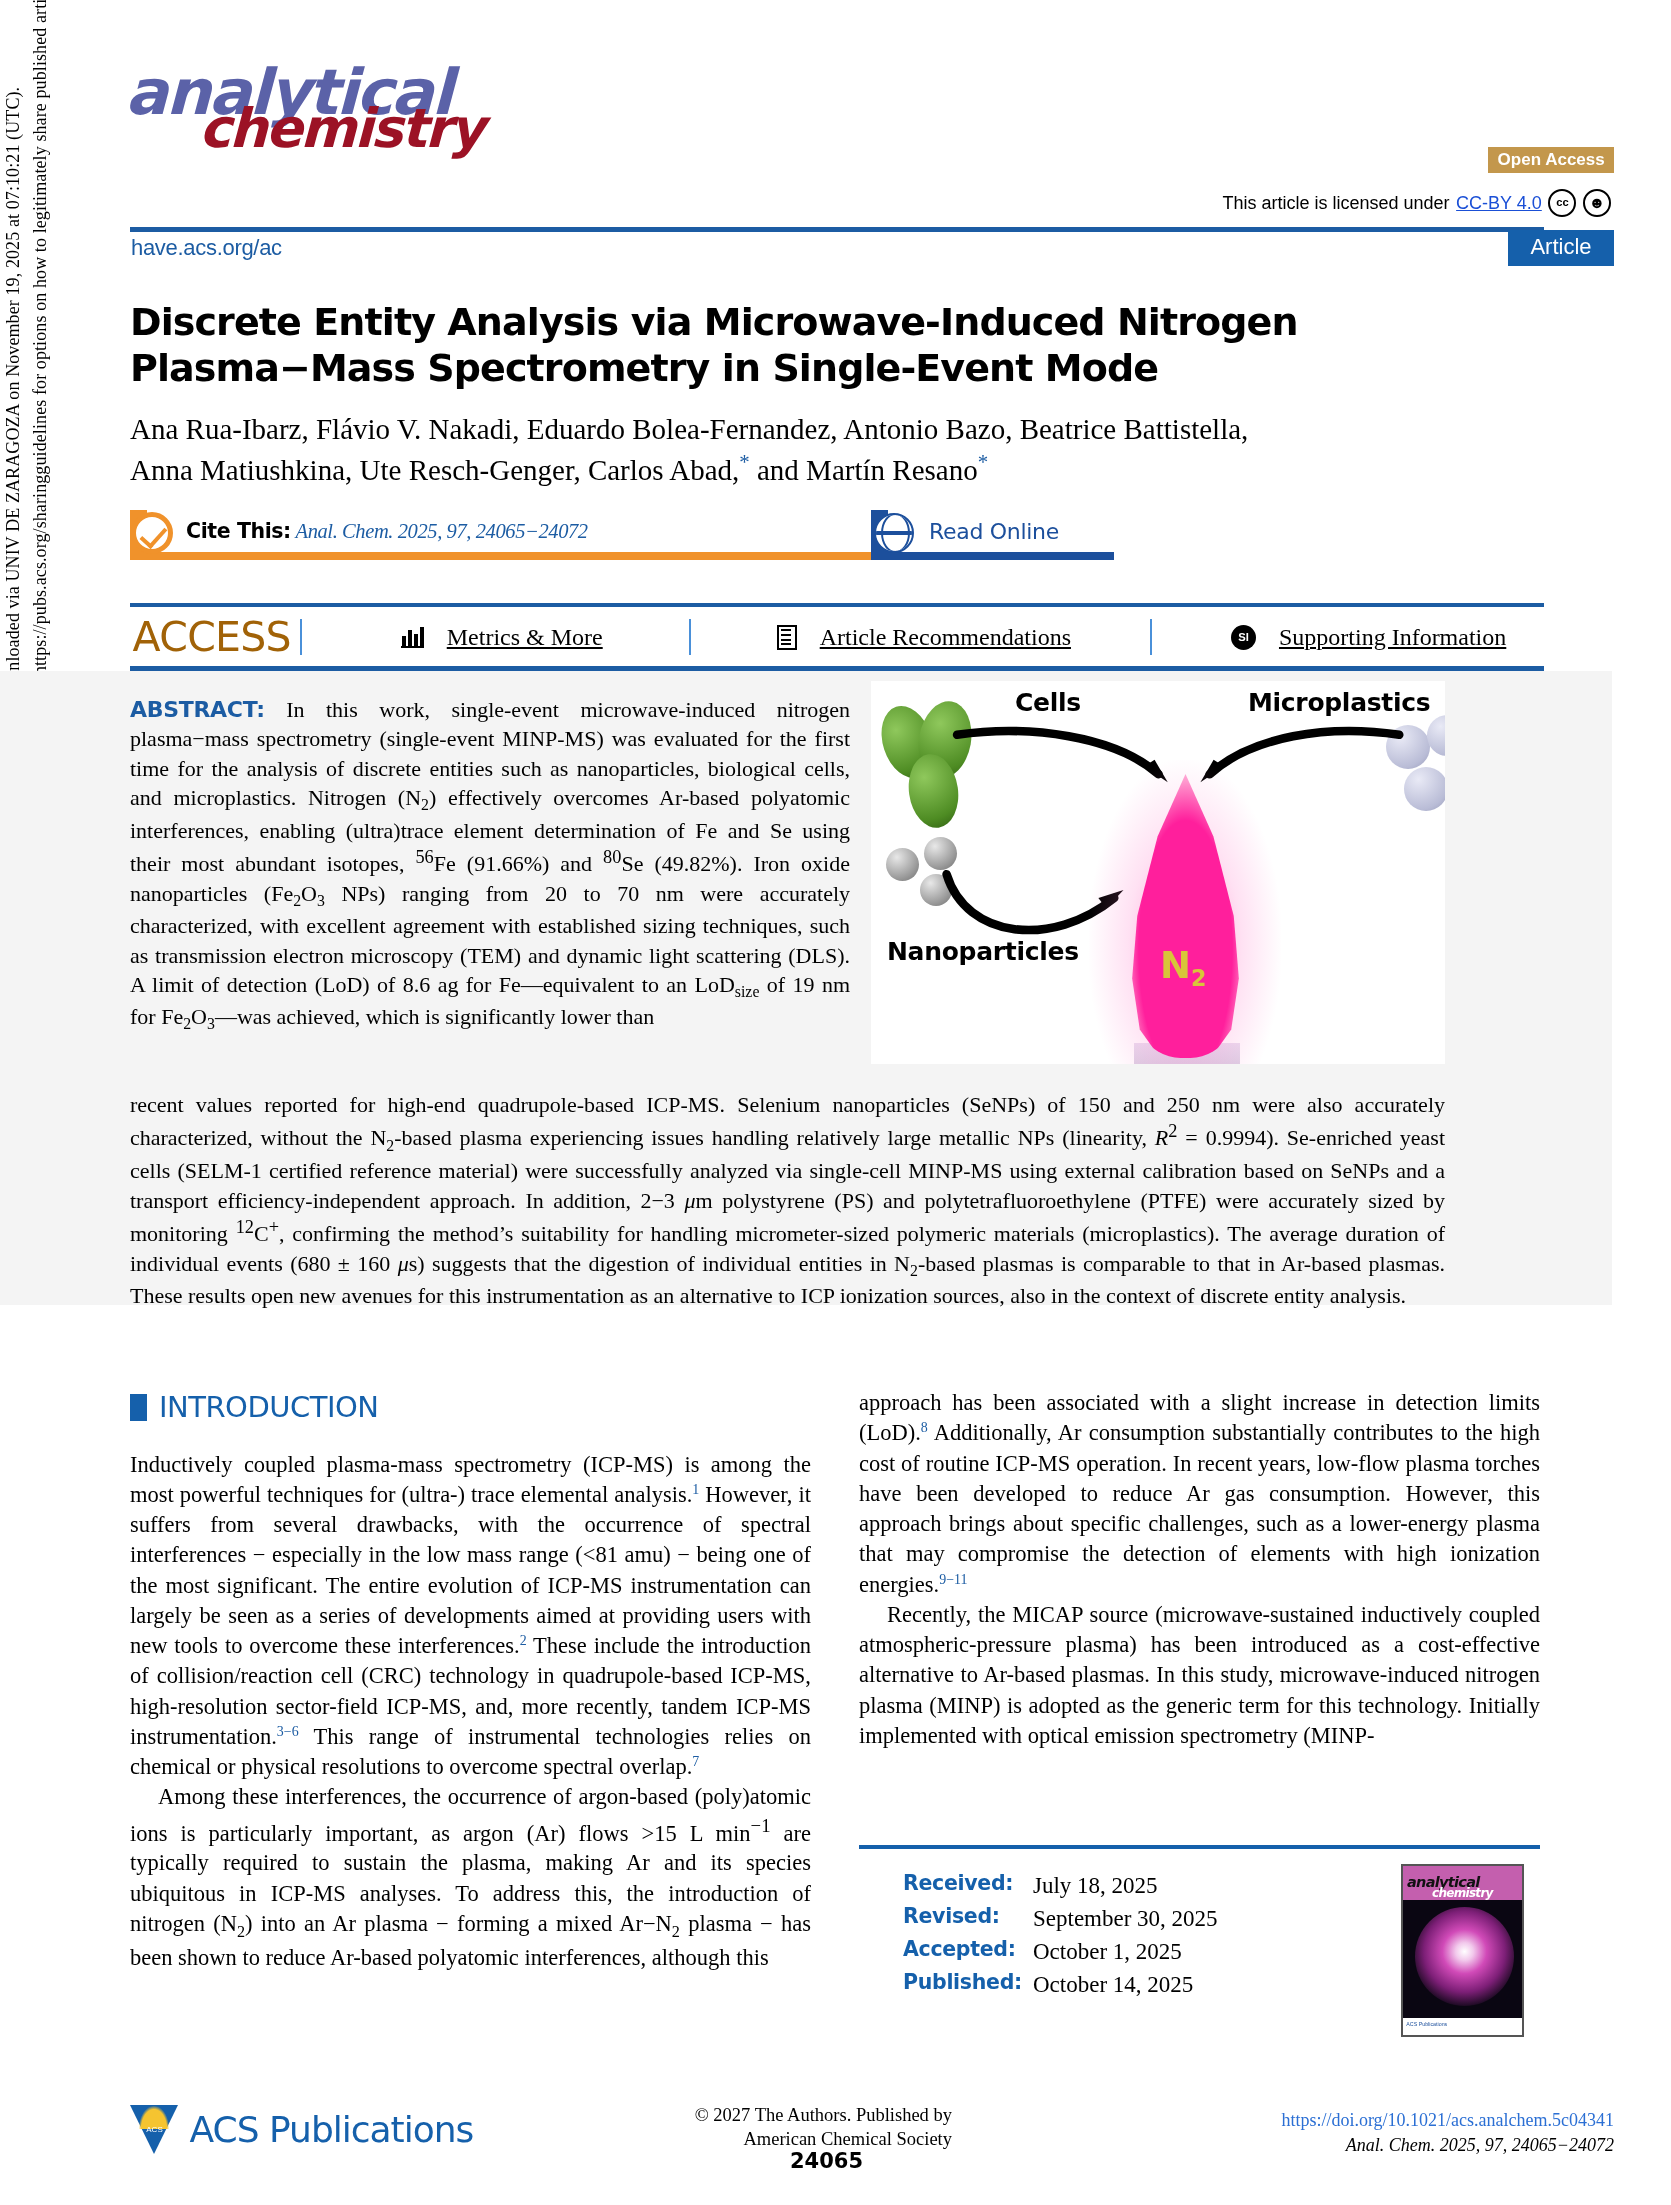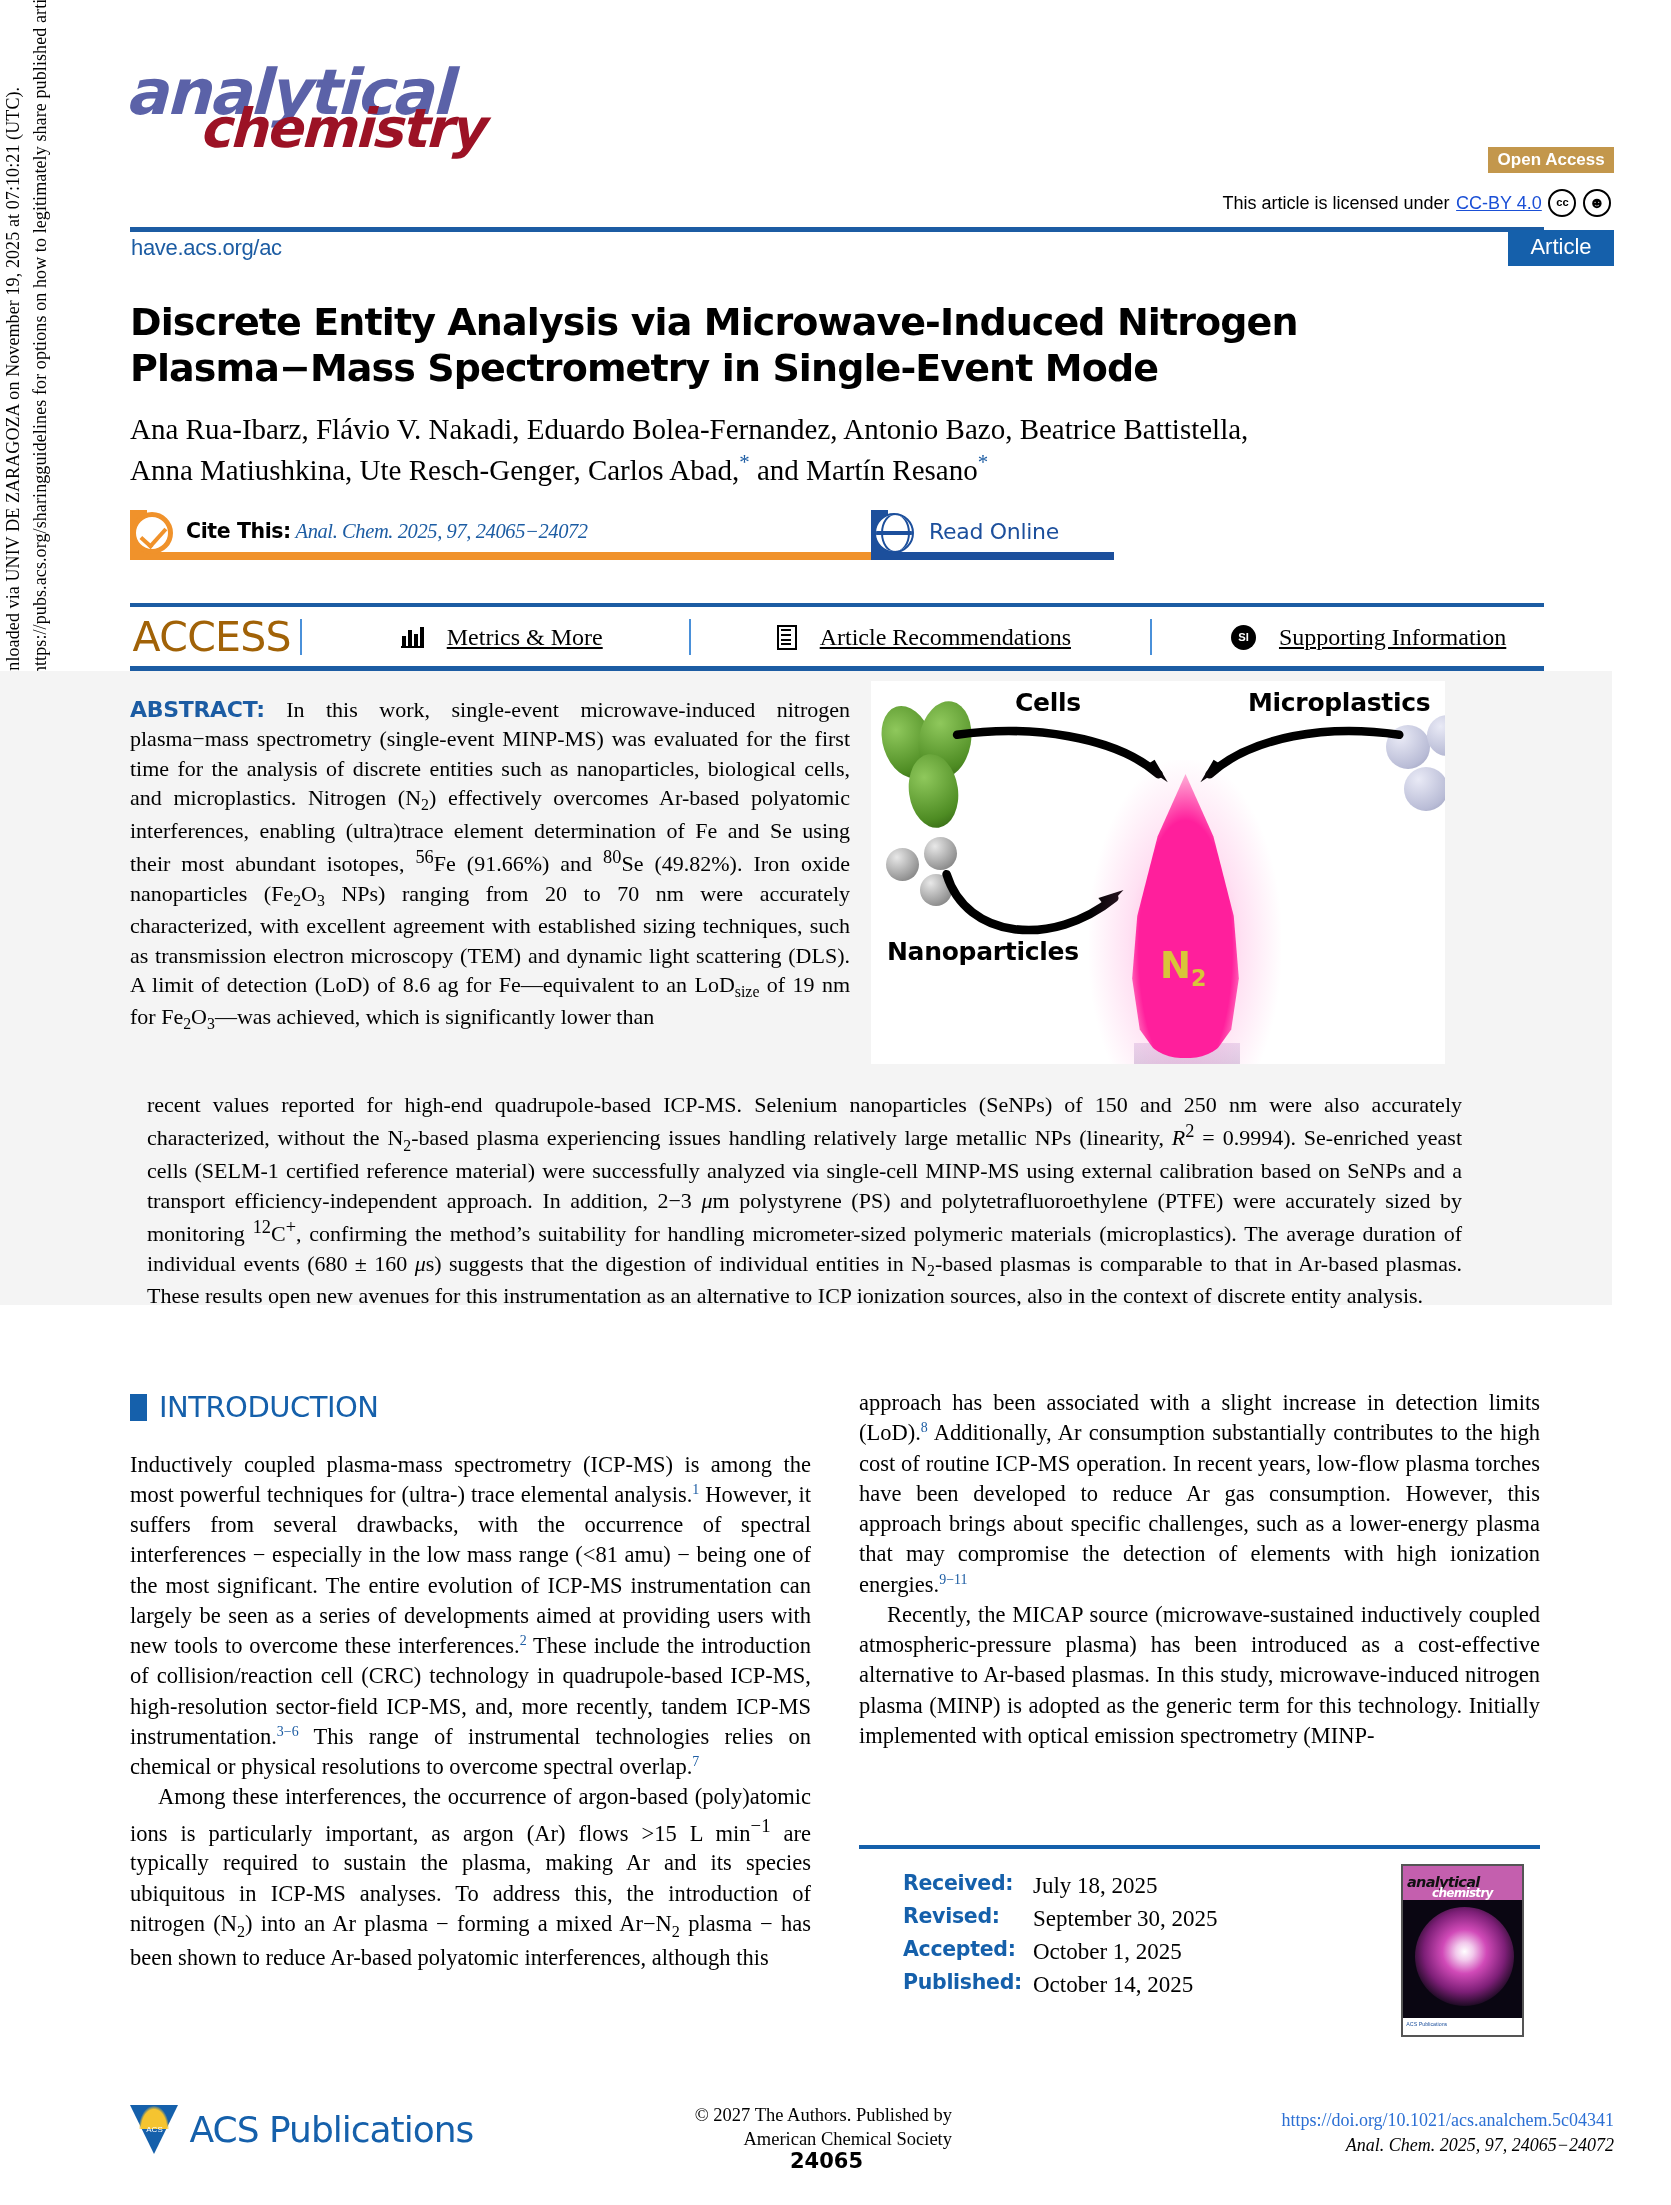--- a/index.html
+++ b/index.html
@@ -107,21 +107,21 @@
     font-family:"Liberation Sans",sans-serif;font-size:11.2px;font-weight:bold;}
 
   
   #abstract-block{position:absolute;left:0px;top:671px;width:1612px;height:634px;background:#f4f4f4;}
   #abstract-text{position:absolute;left:130px;top:695px;width:720px;
     font-family:"Liberation Serif",serif;font-size:22px;line-height:1.335;text-align:justify;
     color:#000;}
   #abstract-label{font-family:"DejaVu Sans",sans-serif;font-weight:bold;font-size:22px;color:#1c5ca3;
     letter-spacing:-0.3px;}
   #abstract-wide{position:absolute;left:130px;top:1090px;width:1315px;
-    font-family:"Liberation Serif",serif;font-size:22px;line-height:1.335;text-align:justify;color:#000;margin-left:17px;}
+    font-family:"Liberation Serif",serif;font-size:22px;line-height:1.335;text-align:justify;color:#000;}
 
   
   #toc{position:absolute;left:871px;top:681px;width:574px;height:383px;background:#fff;overflow:hidden;}
   .toc-label{position:absolute;font-family:"DejaVu Sans",sans-serif;font-weight:bold;
     font-size:25px;color:#000;letter-spacing:-0.3px;}
   #lbl-cells{left:144px;top:6.6px;}
   #lbl-micro{left:377px;top:6.6px;}
   #lbl-nano{left:16px;top:256px;}
   .plasma{position:absolute;left:251px;top:93px;width:127px;height:284px;
     background:radial-gradient(ellipse at 50% 62%, #ff1f9c 0%, #ff1f9c 52%, rgba(255,80,170,.55) 68%, rgba(255,150,200,.15) 85%, rgba(255,255,255,0) 100%);

